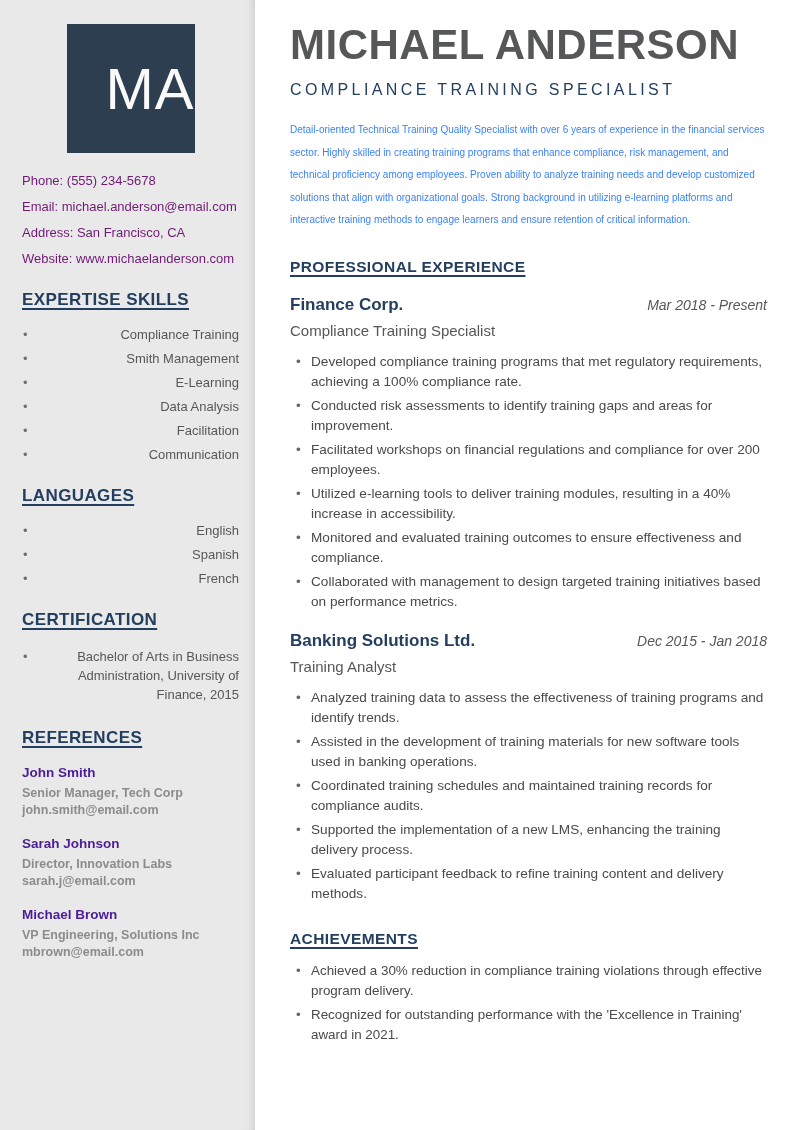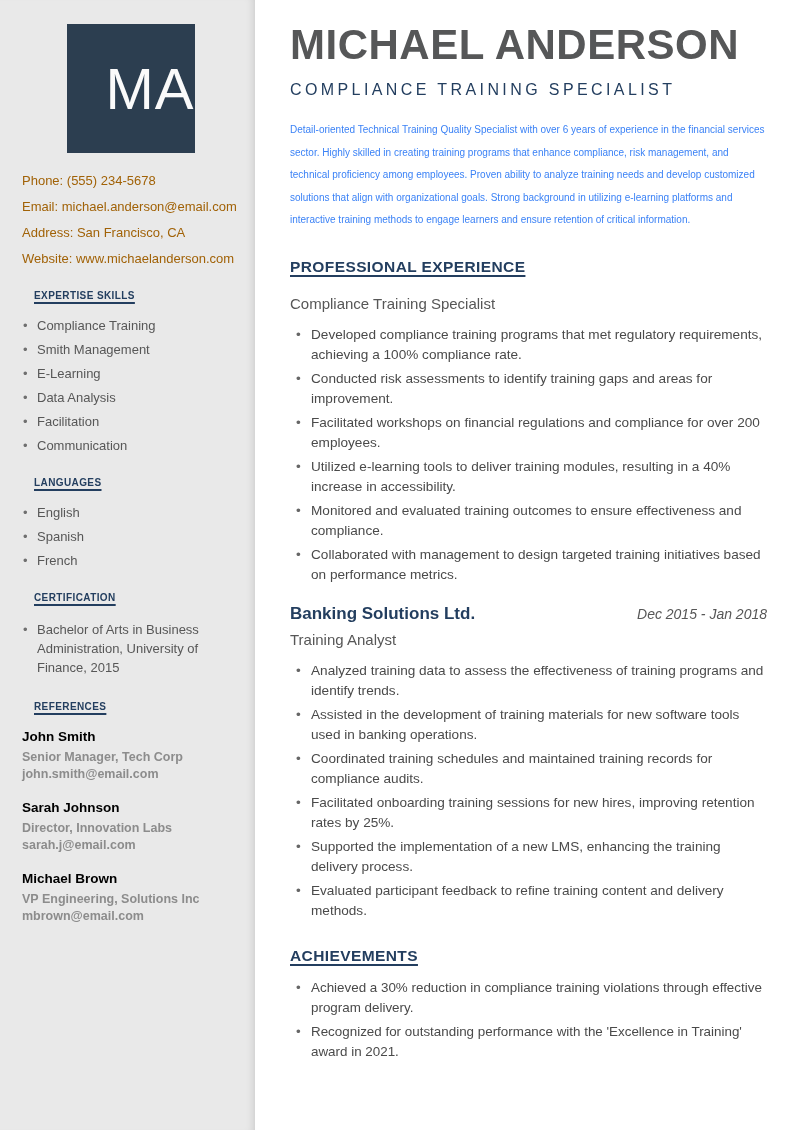--- a/index.html
+++ b/index.html
@@ -18,35 +18,35 @@
     box-shadow: inset -8px 0 8px -7px rgba(0,0,0,0.15);
     padding: 24px 16px 24px 22px;
   }
   .avatar {
     width: 128px; height: 129px; margin: 0 auto 20px auto;
     background: var(--accent-navy, #2c3e50);
     display: flex; align-items: center; justify-content: flex-end;
   }
   .avatar span { color: #fafafa; font-size: 58px; font-weight: 400; letter-spacing: 1px; }
   .contact { margin-bottom: 22px; }
-  .contact-line { font-size: 13px; color: #a16207; margin-bottom: 11px; line-height: 15px; white-space: nowrap; }
+  .contact-line { font-size: 13px; color: #701a75; margin-bottom: 11px; line-height: 15px; white-space: nowrap; }
   .side-title {
-    font-size: 10px; font-weight: bold; color: var(--heading-navy, #233e5f);
-    letter-spacing: 0.4px; margin: 24px 0 17px 12px;
+    font-size: 17px; font-weight: bold; color: var(--heading-navy, #233e5f);
+    letter-spacing: 0.4px; margin: 24px 0 17px 0;
     text-decoration: underline; text-underline-offset: 3px; text-decoration-thickness: 1.5px;
   }
   .side-list { list-style: none; margin: 0; padding: 0; }
   .side-list li {
     position: relative; padding-left: 15px; font-size: 13px; color: #575757;
-    line-height: 15px; margin-bottom: 9px;
+    line-height: 15px; margin-bottom: 9px; text-align: right;
   }
   .side-list.cert li { line-height: 19px; margin-bottom: 0; }
   .side-list li::before { content: "\2022"; position: absolute; left: 1px; color: #6f6f6f; }
   .ref-entry { margin-bottom: 17px; }
-  .ref-name { font-size: 13.5px; font-weight: bold; color: #000000; margin-bottom: 5px; }
+  .ref-name { font-size: 13.5px; font-weight: bold; color: #4c1d95; margin-bottom: 5px; }
   .ref-line { font-size: 12.5px; color: #8c8c8c; line-height: 17px; font-weight: bold; }
 
   
   .main { flex: 1 1 auto; padding: 22px 33px 20px 35px; }
   .name {
     margin: 0; font-size: 42px; line-height: 46px; font-weight: bold;
     color: var(--name-gray, #565758); letter-spacing: 0.5px;
   }
   .headline {
     margin-top: 13px; font-size: 16px; font-weight: 400;
@@ -158,20 +158,24 @@
   <main class="main">
     <h1 class="name">MICHAEL ANDERSON</h1>
     <div class="headline">COMPLIANCE TRAINING SPECIALIST</div>
     <p class="summary">Detail-oriented Technical Training Quality Specialist with over 6 years of experience in the financial services sector. Highly skilled in creating training programs that enhance compliance, risk management, and technical proficiency among employees. Proven ability to analyze training needs and develop customized solutions that align with organizational goals. Strong background in utilizing e-learning platforms and interactive training methods to engage learners and ensure retention of critical information.</p>
 
     <section>
       <h2 class="main-section-title">PROFESSIONAL EXPERIENCE</h2>
       <div>
 
           <div class="job">
+            <div class="job-head">
+              <span class="company">Finance Corp.</span>
+              <span class="dates">Mar 2018 - Present</span>
+            </div>
             <div class="role">Compliance Training Specialist</div>
             <ul class="bullets">
 
                 <li>Developed compliance training programs that met regulatory requirements, achieving a 100% compliance rate.</li>
 
                 <li>Conducted risk assessments to identify training gaps and areas for improvement.</li>
 
                 <li>Facilitated workshops on financial regulations and compliance for over 200 employees.</li>
 
                 <li>Utilized e-learning tools to deliver training modules, resulting in a 40% increase in accessibility.</li>
@@ -189,21 +193,20 @@
             </div>
             <div class="role">Training Analyst</div>
             <ul class="bullets">
 
                 <li>Analyzed training data to assess the effectiveness of training programs and identify trends.</li>
 
                 <li>Assisted in the development of training materials for new software tools used in banking operations.</li>
 
                 <li>Coordinated training schedules and maintained training records for compliance audits.</li>
 
-                <li>Facilitated onboarding training sessions for new hires, improving retention rates by 25%.</li>
 
                 <li>Supported the implementation of a new LMS, enhancing the training delivery process.</li>
 
                 <li>Evaluated participant feedback to refine training content and delivery methods.</li>
               </ul>
           </div>
         </div>
     </section>
 
     <section>

